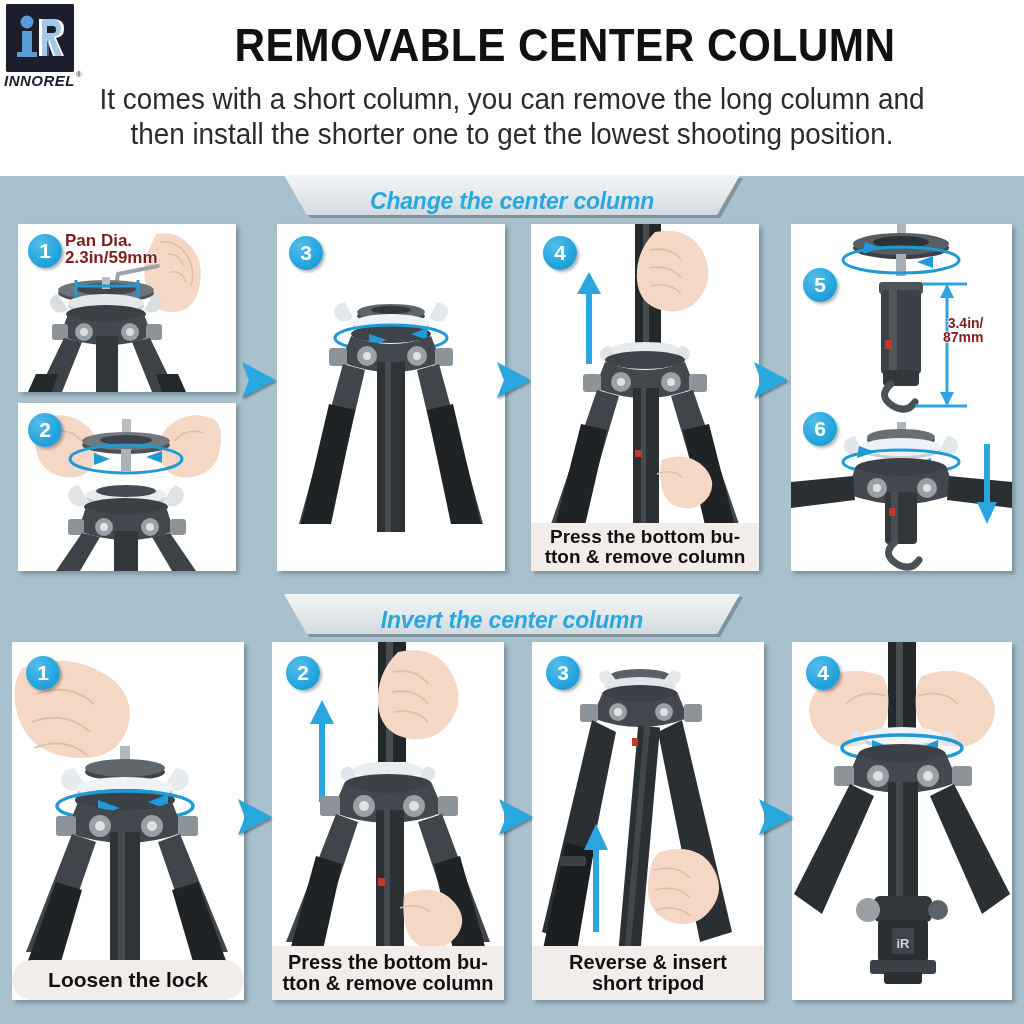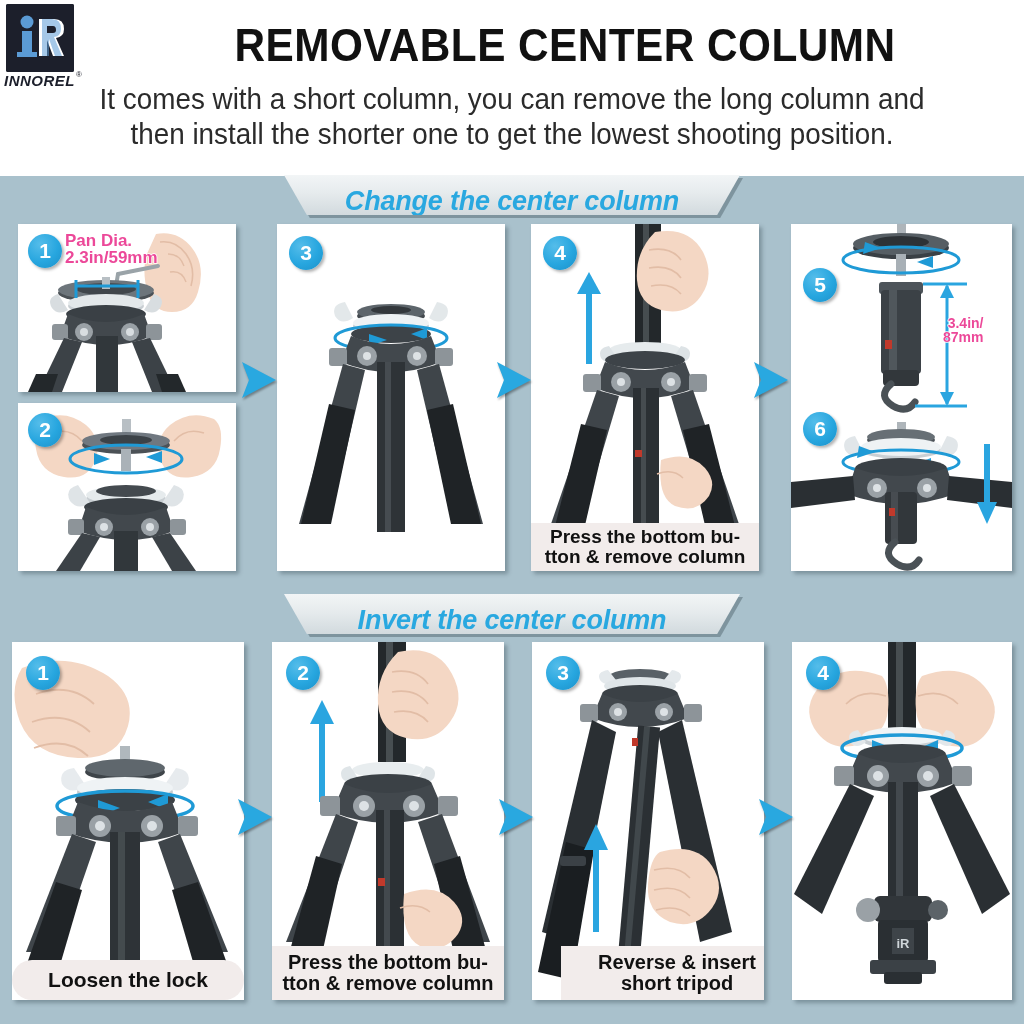--- a/index.html
+++ b/index.html
@@ -56,21 +56,21 @@
     box-shadow:0 2px 2px rgba(0,0,0,0.22);
   }
   .banner-wrap { position:absolute; }
   .banner-shadow {
     position:absolute; height:40px; width:456px;
     background:#7e949e;
     clip-path:polygon(6% 0, 94% 0, 100% 0, 95% 100%, 5% 100%, 0 0);
     transform:translate(3px,3px);
   }
   .banner-text {
-    font-size:27px; font-style:italic; font-weight:bold;
+    font-size:23px; font-style:italic; font-weight:bold;
     color:#29a8e0; white-space:nowrap;
     letter-spacing:-0.2px;
     margin-top:12px;
   }
 
   
   .panel {
     position:absolute;
     background:#ffffff;
     box-shadow:3px 3px 4px rgba(40,60,70,0.35);
@@ -107,21 +107,21 @@
   
   .arrow {
     position:absolute; z-index:15;
     width:0;height:0;
   }
   .arrow svg { display:block; filter:drop-shadow(1px 2px 1px rgba(0,0,0,0.35)); }
 
   
   .measure {
     position:absolute; z-index:22;
-    color:#ec4899; font-weight:bold;
+    color:#7f1d1d; font-weight:bold;
     -webkit-text-stroke:1.5px #ffffff;
     paint-order:stroke fill;
     line-height:1.0;
   }
 
   
   .tri-art { position:absolute; left:0; top:0; width:100%; height:100%; }
 </style>
 </head>
 <body>
@@ -542,21 +542,21 @@
       <path d="M64 200 L64 290" stroke="#2aa5e0" stroke-width="6"></path>
       <path d="M64 182 L52 208 L76 208 z" fill="#2aa5e0"></path>
 
       <path d="M128 210 q36 -10 52 14 q14 22 0 42 q-16 22 -42 14 q-24 -10 -22 -38 q2 -26 12 -32 z" fill="#f4d7c4"></path>
       <path d="M122 228 q24 -6 36 8" fill="none" stroke="#e2bda6" stroke-width="1.6"></path>
       <path d="M122 248 q24 -6 36 8" fill="none" stroke="#e2bda6" stroke-width="1.6"></path>
       <path d="M124 268 q22 -6 34 6" fill="none" stroke="#e2bda6" stroke-width="1.6"></path>
     </svg>
   </div>
   <div class="badge" style="left:14px; top:14px;">3</div>
-  <div class="caption" style="height:54px; font-size:20px; flex-direction:column;margin-left:29px;">
+  <div class="caption" style="height:54px; font-size:20px; flex-direction:column;">
     <div>Reverse &amp; insert</div>
     <div>short tripod</div>
   </div>
 </div>
 
 <div class="panel" style="left:792px; top:642px; width:220px; height:358px;">
   <div class="photo">
     <svg class="tri-art" viewBox="0 0 220 358" preserveAspectRatio="none">
       <rect width="220" height="358" fill="#fff"></rect>
 

